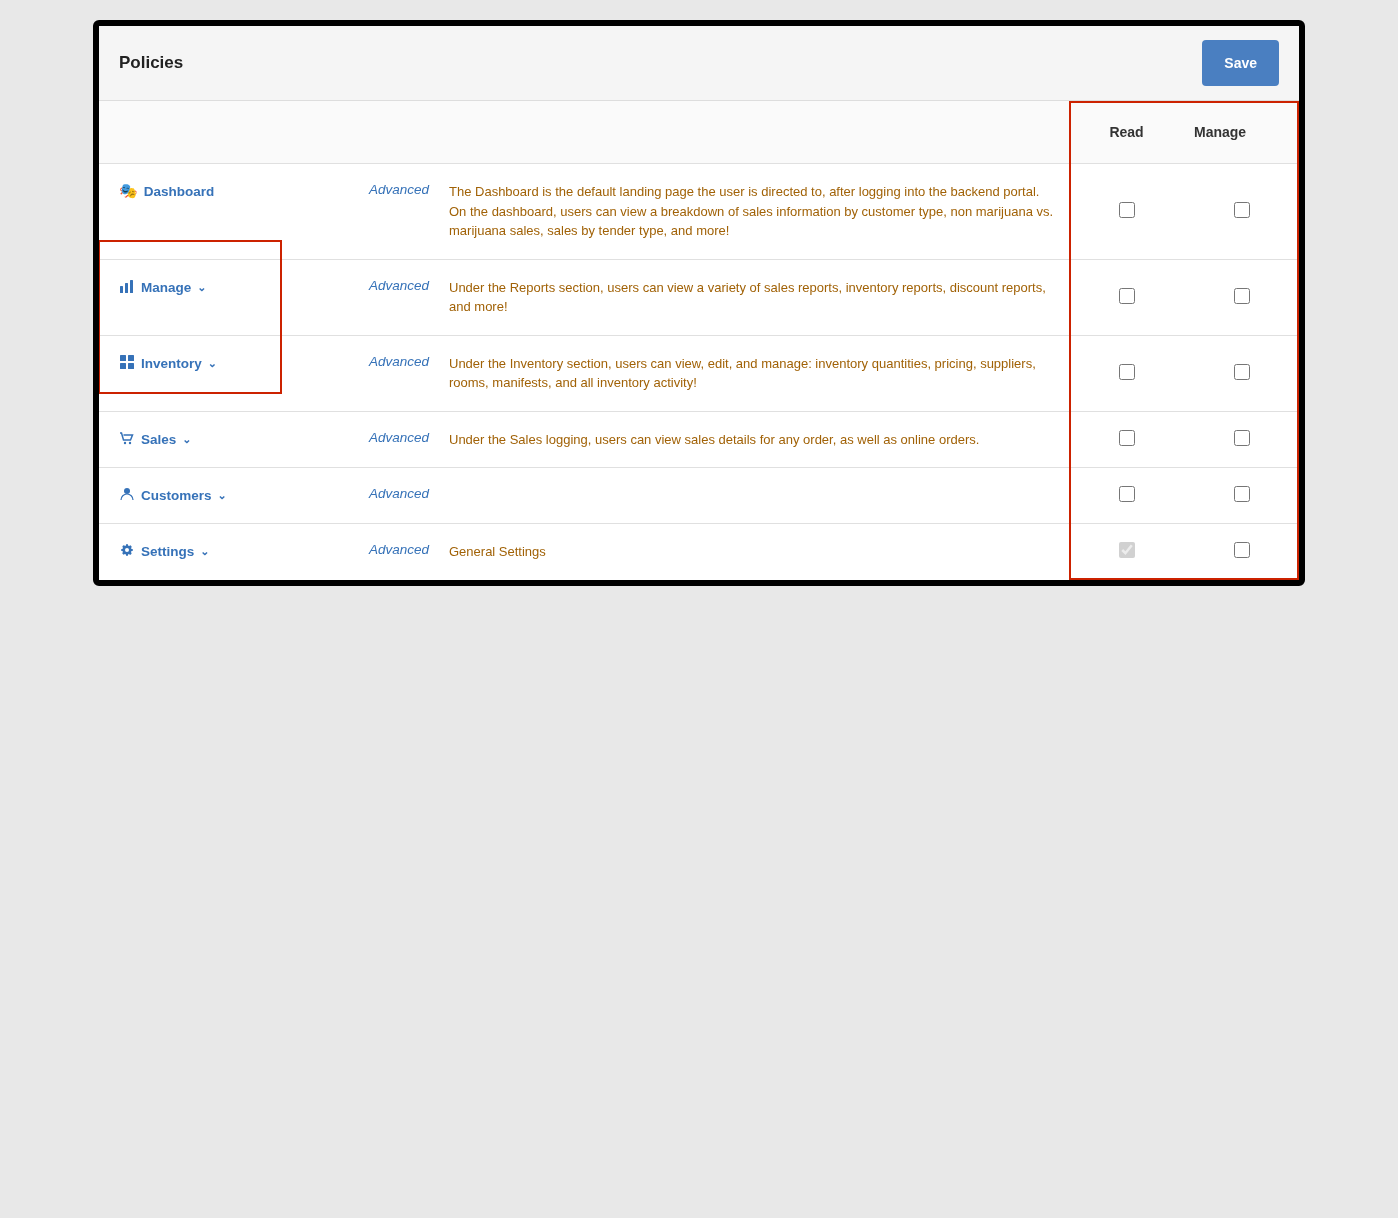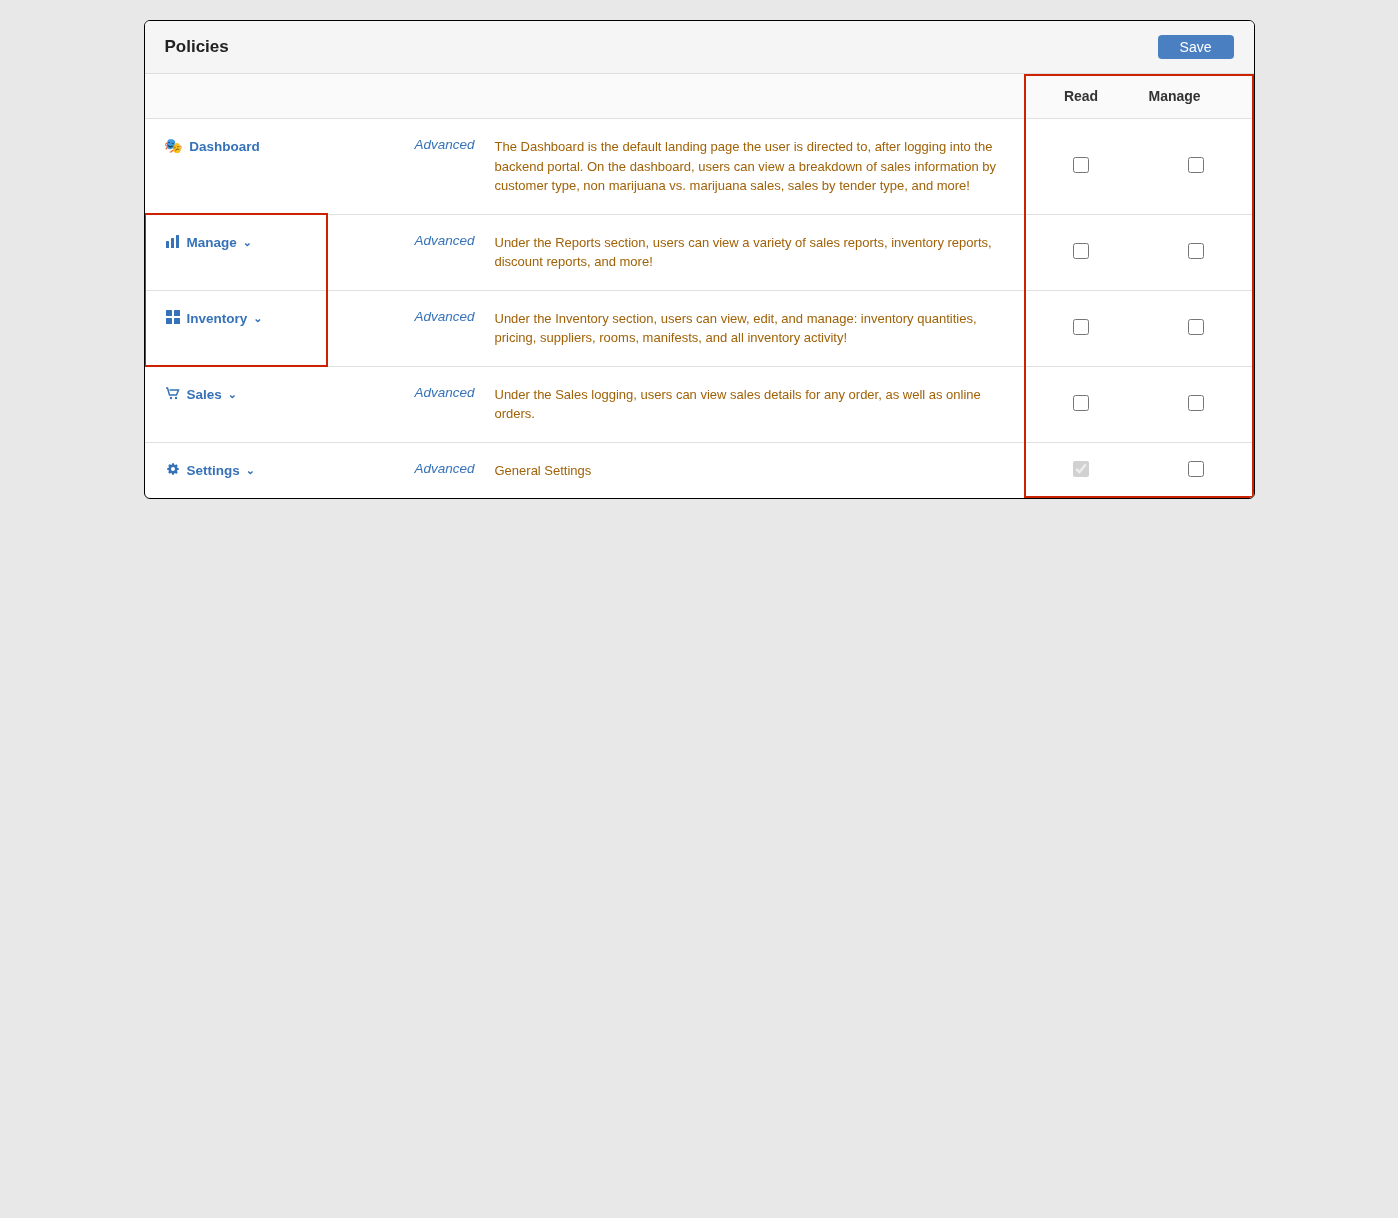--- a/index.html
+++ b/index.html
@@ -7,46 +7,46 @@
       background: #e8e8e8;
       font-family: -apple-system, BlinkMacSystemFont, 'Segoe UI', sans-serif;
       display: flex;
       justify-content: center;
       align-items: flex-start;
       padding: 20px;
       min-height: 100vh;
     }
     .container {
       background: #fff;
-      border: 1px solid #000000;
+      border: 6px solid #000000;
       border-radius: 6px;
-      width: 1111px;
+      width: 1212px;
       overflow: hidden;
     }
     .header {
       display: flex;
       justify-content: space-between;
       align-items: center;
       padding: 14px 20px;
       background: #f5f5f5;
       border-bottom: 1px solid #ddd;
     }
     .header-title {
       font-size: 17px;
       font-weight: 700;
       color: #222;
     }
     .save-btn {
       background: #4a7fc1;
       color: #fff;
       border: none;
       border-radius: 4px;
-      padding: 4px 22px;
+      padding: 15px 22px;
       font-size: 14px;
-      font-weight: 400;
+      font-weight: 700;
       cursor: pointer;
     }
 
     .table-wrapper {
       position: relative;
     }
 
     
     .col-highlight {
       position: absolute;
@@ -57,21 +57,21 @@
       border: 2px solid #cc2200;
       pointer-events: none;
       z-index: 10;
     }
 
     table {
       width: 100%;
       border-collapse: collapse;
     }
     thead th {
-      padding: 14px 10px;
+      padding: 23px 10px;
       font-size: 14px;
       font-weight: 600;
       color: #333;
       background: #fafafa;
     }
     thead th.col-name { width: 180px; text-align: left; padding-left: 20px; }
     thead th.col-advanced { width: 160px; text-align: left; }
     thead th.col-desc { text-align: left; }
     thead th.col-read { width: 115px; text-align: center; }
     thead th.col-manage { width: 115px; text-align: left; }
@@ -204,20 +204,36 @@
             </td>
             <td class="col-advanced">Advanced</td>
             <td class="col-desc">Under the Sales logging, users can view sales details for any order, as well as online orders.</td>
             <td class="col-read"><input type="checkbox" style="width: 16px; height: 16px; cursor: pointer; accent-color: rgb(170, 170, 170);"></td>
             <td class="col-manage"><input type="checkbox" style="width: 16px; height: 16px; cursor: pointer; accent-color: rgb(54, 114, 184);"></td>
           </tr>
           <tr>
             <td class="col-name">
               <div class="row-name-inner">
                 <span class="icon-glyph"><svg width="16" height="16" viewBox="0 0 16 16" fill="#3672b8">
+                    <circle cx="8" cy="5" r="3"></circle>
+                    <path d="M2 14c0-3.3 2.7-6 6-6s6 2.7 6 6" stroke="#3672b8" stroke-width="1.2" fill="none"></path>
+                  </svg></span>
+                <span>Customers</span>
+                <span class="chevron">⌄</span>
+              </div>
+            </td>
+            <td class="col-advanced">Advanced</td>
+            <td class="col-desc"></td>
+            <td class="col-read"><input type="checkbox" style="width: 16px; height: 16px; cursor: pointer; accent-color: rgb(170, 170, 170);"></td>
+            <td class="col-manage"><input type="checkbox" style="width: 16px; height: 16px; cursor: pointer; accent-color: rgb(54, 114, 184);"></td>
+          </tr>
+          <tr>
+            <td class="col-name">
+              <div class="row-name-inner">
+                <span class="icon-glyph"><svg width="16" height="16" viewBox="0 0 16 16" fill="#3672b8">
                     <path d="M8 2a1 1 0 00-1 1v.5a4.5 4.5 0 00-1.1.46l-.35-.35a1 1 0 00-1.41 0L3.71 4.03a1 1 0 000 1.41l.35.35A4.5 4.5 0 003.5 7H3a1 1 0 000 2h.5a4.5 4.5 0 00.46 1.1l-.35.35a1 1 0 000 1.41l.42.42a1 1 0 001.41 0l.35-.35A4.5 4.5 0 007 12.5V13a1 1 0 002 0v-.5a4.5 4.5 0 001.1-.46l.35.35a1 1 0 001.41 0l.42-.42a1 1 0 000-1.41l-.35-.35A4.5 4.5 0 0012.5 9H13a1 1 0 000-2h-.5a4.5 4.5 0 00-.46-1.1l.35-.35a1 1 0 000-1.41l-.42-.42a1 1 0 00-1.41 0l-.35.35A4.5 4.5 0 009 3.5V3a1 1 0 00-1-1zm0 4a2 2 0 110 4 2 2 0 010-4z" fill-rule="evenodd"></path>
                   </svg></span>
                 <span>Settings</span>
                 <span class="chevron">⌄</span>
               </div>
             </td>
             <td class="col-advanced">Advanced</td>
             <td class="col-desc">General Settings</td>
             <td class="col-read"><input type="checkbox" disabled="" checked="" style="width: 16px; height: 16px; cursor: pointer; accent-color: rgb(170, 170, 170);"></td>
             <td class="col-manage"><input type="checkbox" style="width: 16px; height: 16px; cursor: pointer; accent-color: rgb(54, 114, 184);"></td>

